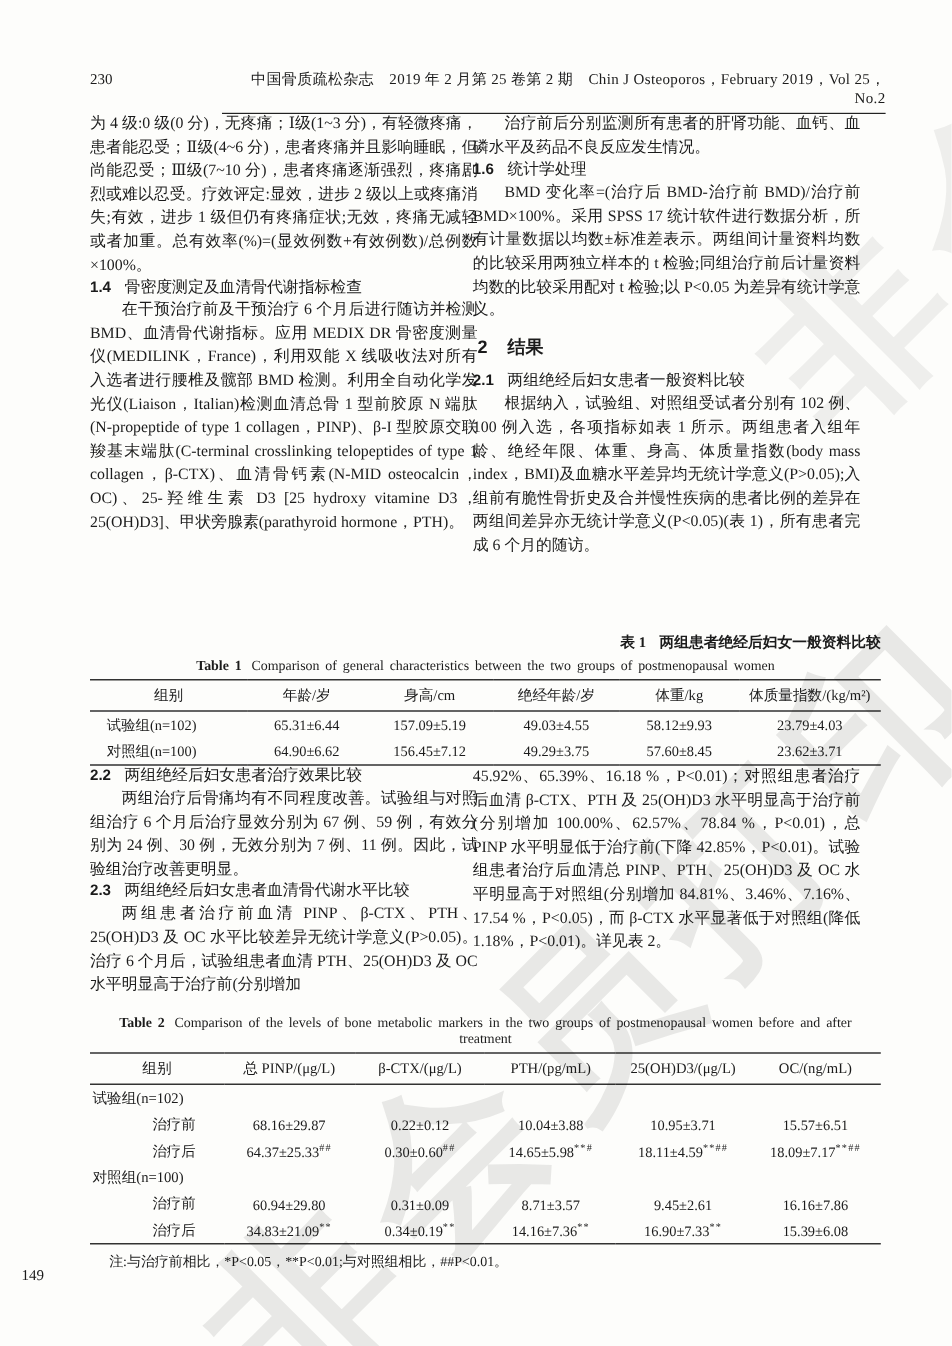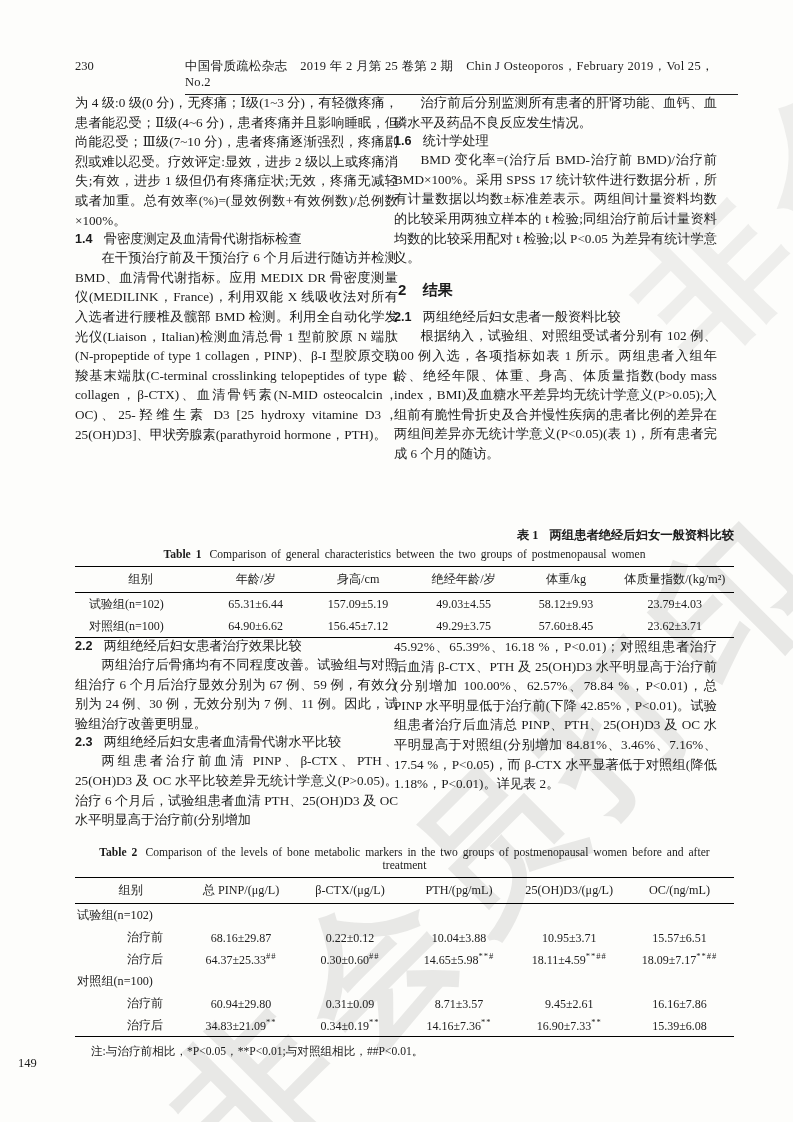--- a/index.html
+++ b/index.html
@@ -14,21 +14,21 @@
     position:absolute; font-family:"Liberation Sans","DejaVu Sans",sans-serif;
     font-weight:bold; font-size:150px; letter-spacing:20px; white-space:nowrap;
     color:rgba(60,60,60,0.11); transform:rotate(-45deg); transform-origin:left top;
     pointer-events:none; user-select:none; z-index:0;
   }
   .wm1{left:130px; top:1070px;}
   .wm2{left:590px; top:260px; color:rgba(60,60,60,0.08);}
   
   .hdr{position:absolute; left:75px; right:55px; top:58px; display:flex; align-items:baseline; font-size:12.5px; z-index:2;}
   .hdr .pn{width:110px;}
-  .hdr .ttl{flex:1; text-align:left; border-bottom:1.2px solid #222; padding-bottom:4px; letter-spacing:0.3px;}
+  .hdr .ttl{flex:1; text-align:right; border-bottom:1.2px solid #222; padding-bottom:4px; letter-spacing:0.3px;}
   
   .col{position:absolute; width:323px; font-size:13.2px; line-height:19.6px; text-align:justify; z-index:2;}
   .colL{left:75px;} .colR{left:394px;}
   .topcols{top:93px;} .botL{top:637px;} .botR{top:637px;}
   p{margin:0;}
   .ind{text-indent:2em;}
   .h3{margin:0; font-size:13.2px; line-height:17px; font-weight:normal;}
   .h3 .num{font-weight:bold; margin-right:0.9em; font-family:"Liberation Sans","DejaVu Sans",sans-serif; font-size:12.6px;}
   .h1x{margin:12px 0 9px 4px; font-size:15px; font-weight:bold; font-family:"Liberation Sans","DejaVu Sans",sans-serif;}
   .h1x .num{margin-right:1.1em;}

